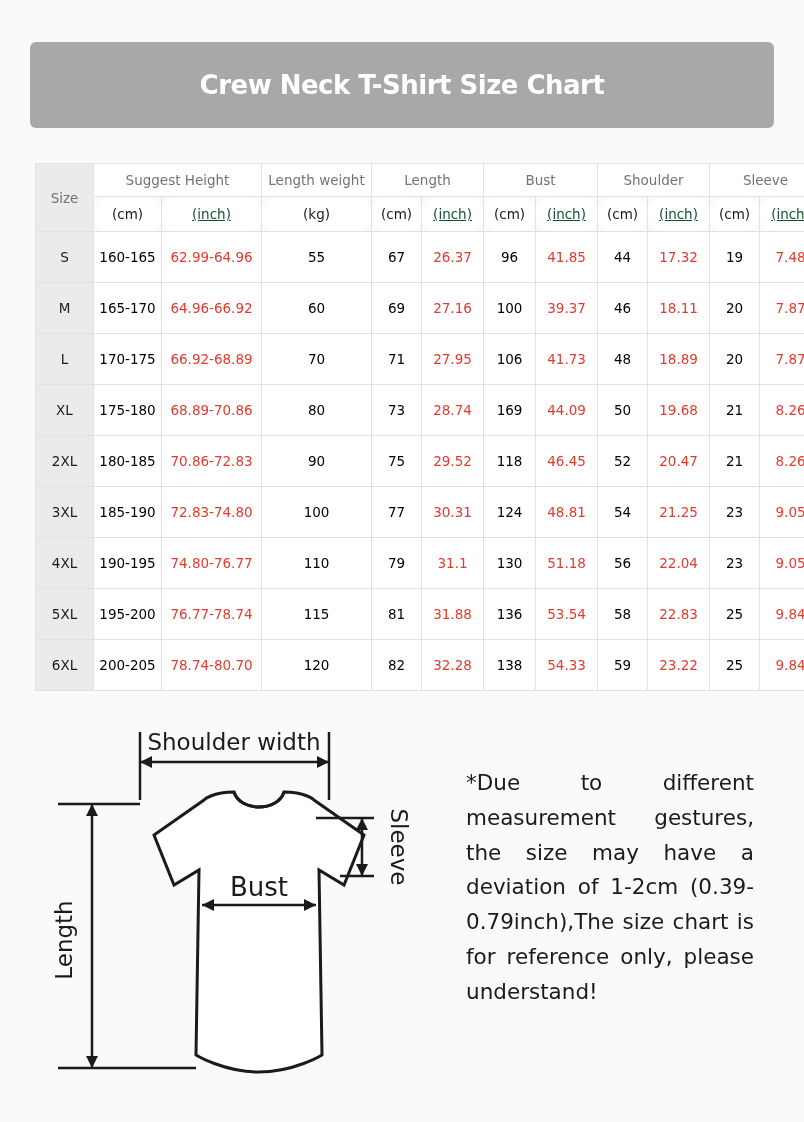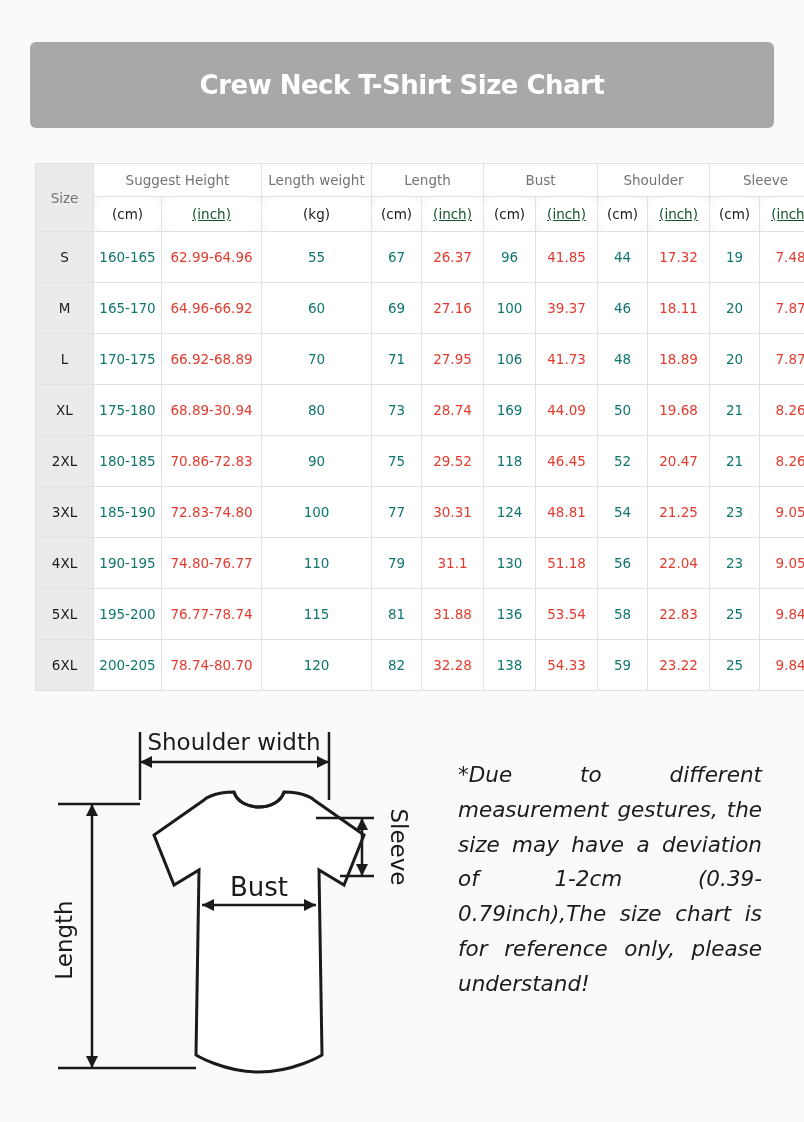--- a/index.html
+++ b/index.html
@@ -75,21 +75,21 @@
   .unit-inch { color: #14532d; text-decoration: underline; }
   .size-cell {
     background: #ebebeb !important;
     font-size: 14px;
     color: #1b1b1b;
   }
   .size-head {
     background: #ebebeb !important;
     font-size: 15px;
   }
-  .val-cm { color: #0f766e; }
+  .val-cm { color: #000000; }
   .val-inch { color: #e23b2e; }
   .col-size { width: 58px; }
   .col-hcm  { width: 68px; }
   .col-hin  { width: 100px; }
   .col-wkg  { width: 110px; }
   .col-lcm  { width: 50px; }
   .col-lin  { width: 62px; }
   .col-bcm  { width: 52px; }
   .col-bin  { width: 62px; }
   .col-scm  { width: 50px; }
@@ -108,21 +108,21 @@
   .note {
     position: absolute;
     left: 450px;
     top: 750px;
     width: 320px;
     font-size: 21.5px;
     line-height: 1.62;
     color: #1b1b1b;
     font-family: "DejaVu Sans", sans-serif;
   }
-  .note p { margin: 8px; text-align: justify; font-style: italic; }
+  .note p { margin: 16px; text-align: justify; }
 </style>
 </head>
 <body>
 
 <div class="banner">
   <div class="banner-title">Crew Neck T-Shirt Size Chart</div>
 </div>
 
 <div class="table-wrap">
   <table class="size-chart">
@@ -201,21 +201,21 @@
         <td class="val-cm">106</td>
         <td class="val-inch">41.73</td>
         <td class="val-cm">48</td>
         <td class="val-inch">18.89</td>
         <td class="val-cm">20</td>
         <td class="val-inch">7.87</td>
       </tr>
       <tr>
         <td class="size-cell">XL</td>
         <td class="val-cm">175-180</td>
-        <td class="val-inch">68.89-30.94</td>
+        <td class="val-inch">68.89-70.86</td>
         <td class="val-cm">80</td>
         <td class="val-cm">73</td>
         <td class="val-inch">28.74</td>
         <td class="val-cm">169</td>
         <td class="val-inch">44.09</td>
         <td class="val-cm">50</td>
         <td class="val-inch">19.68</td>
         <td class="val-cm">21</td>
         <td class="val-inch">8.26</td>
       </tr>

